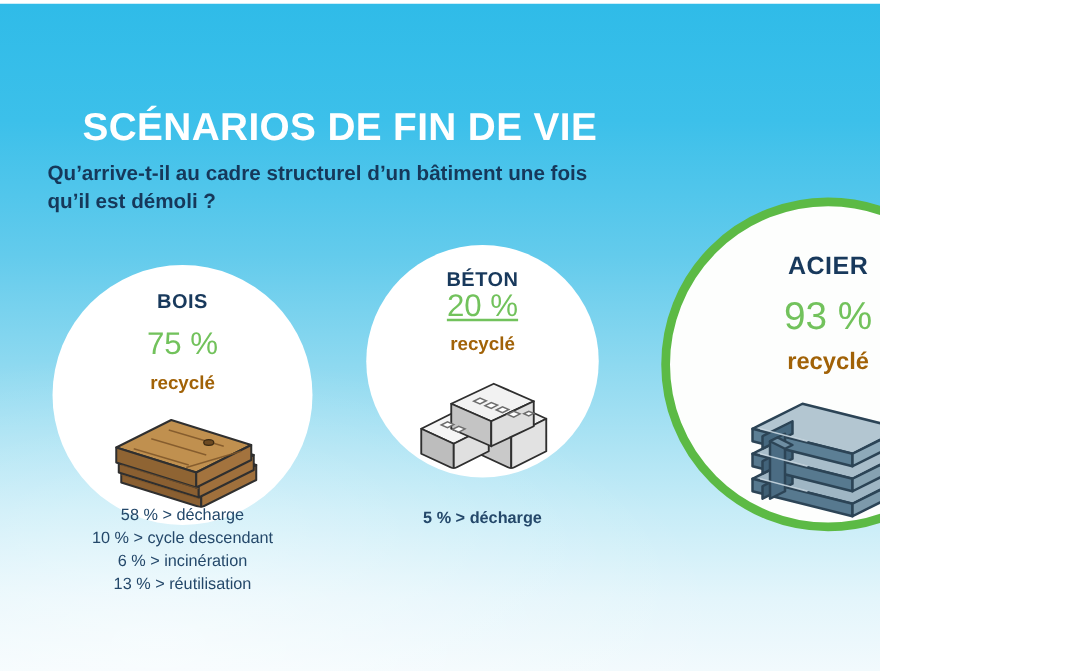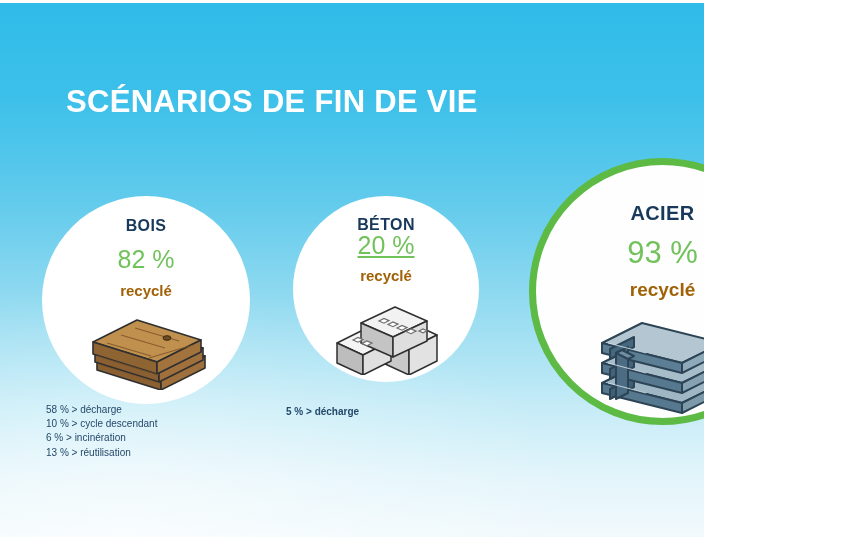--- a/index.html
+++ b/index.html
@@ -117,41 +117,42 @@
   .sz-sm .mat-pct  { font-size: 25px; }
   .sz-sm .mat-recycled { font-size: 15px; }
 
   .sz-lg .mat-name { font-size: 20px; }
   .sz-lg .mat-pct  { font-size: 31px; }
   .sz-lg .mat-recycled { font-size: 19px; }
 
   
   .breakdown {
     position: absolute;
-    text-align: left;
+    text-align: center;
     color: #24486a;
-    font-size: 10px;
+    font-size: 13px;
     line-height: 1.42;
     z-index: 5;
   }
   .breakdown div { white-space: nowrap; }
 </style>
 </head>
 <body>
 
 <div class="poster">
   <div class="edge-top"></div>
 
   <div class="title">SCÉNARIOS DE FIN DE VIE</div>
-
-  <div class="card" style="left:42px; top:196px; width:208px; height:208px;">
+  <div class="subtitle">Qu’arrive-t-il au cadre structurel d’un bâtiment une fois qu’il est démoli ?</div>
+
+  <div class="card" style="left:42px; top:212px; width:208px; height:208px;">
     <div class="disc plain" style="left:0; top:0; width:208px; height:208px;">
       <div class="disc-inner sz-sm">
         <div class="mat-name" style="margin-top:22px;">BOIS</div>
-        <div class="mat-pct" style="margin-top:13px;">82 %</div>
+        <div class="mat-pct" style="margin-top:13px;">75 %</div>
         <div class="mat-recycled" style="margin-top:11px;">recyclé</div>
         <div class="icon-wrap" style="margin-top:14px;">
           <svg width="130" height="78" viewBox="0 0 130 78">
             <g stroke="#2f2f2f" stroke-width="1.6" stroke-linejoin="round">
 
               <polygon points="16,46 60,24 124,44 80,66" fill="#b07e45"></polygon>
               <polygon points="16,46 16,58 80,78 80,66" fill="#8a5f31"></polygon>
               <polygon points="80,66 80,78 124,56 124,44" fill="#a0703c"></polygon>
 
               <polygon points="14,38 58,16 122,36 78,58" fill="#bb8a4e"></polygon>

